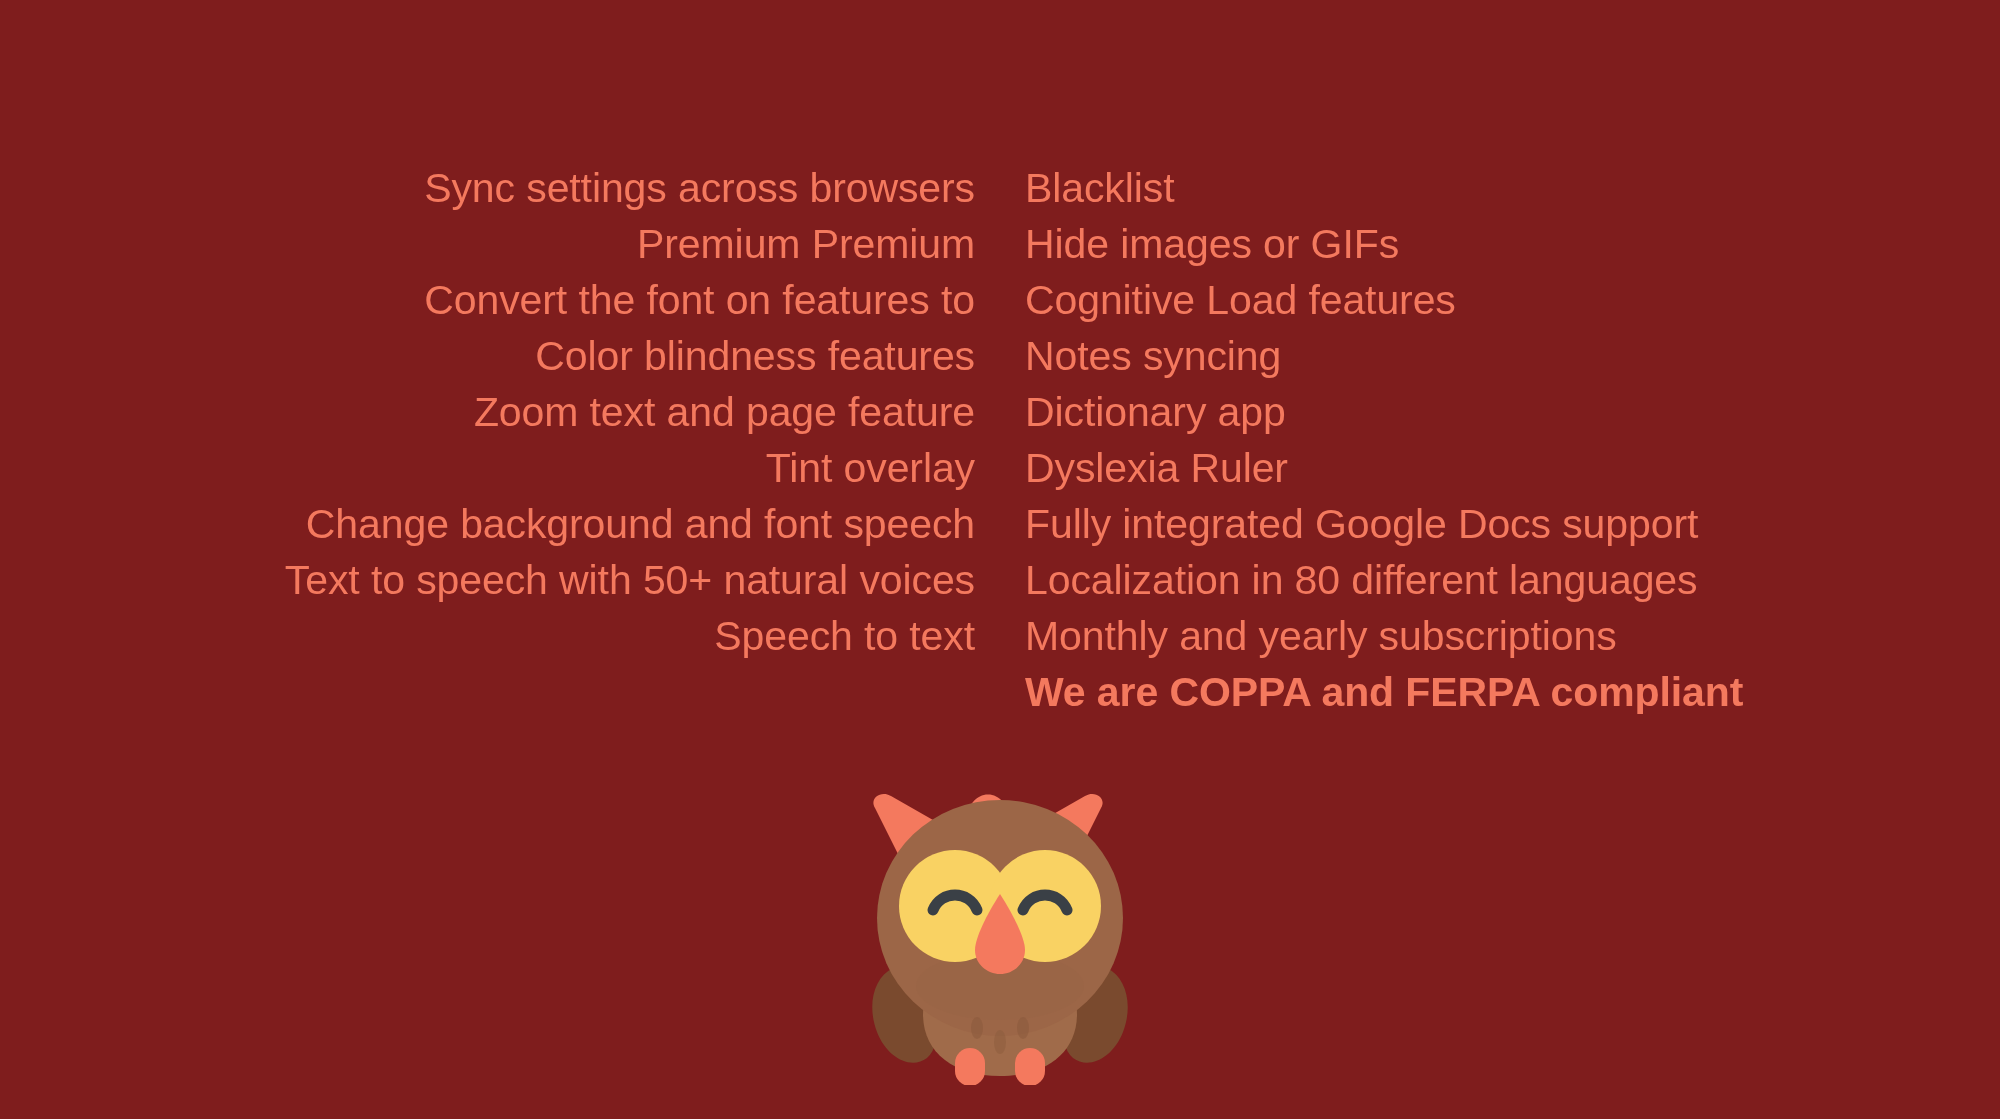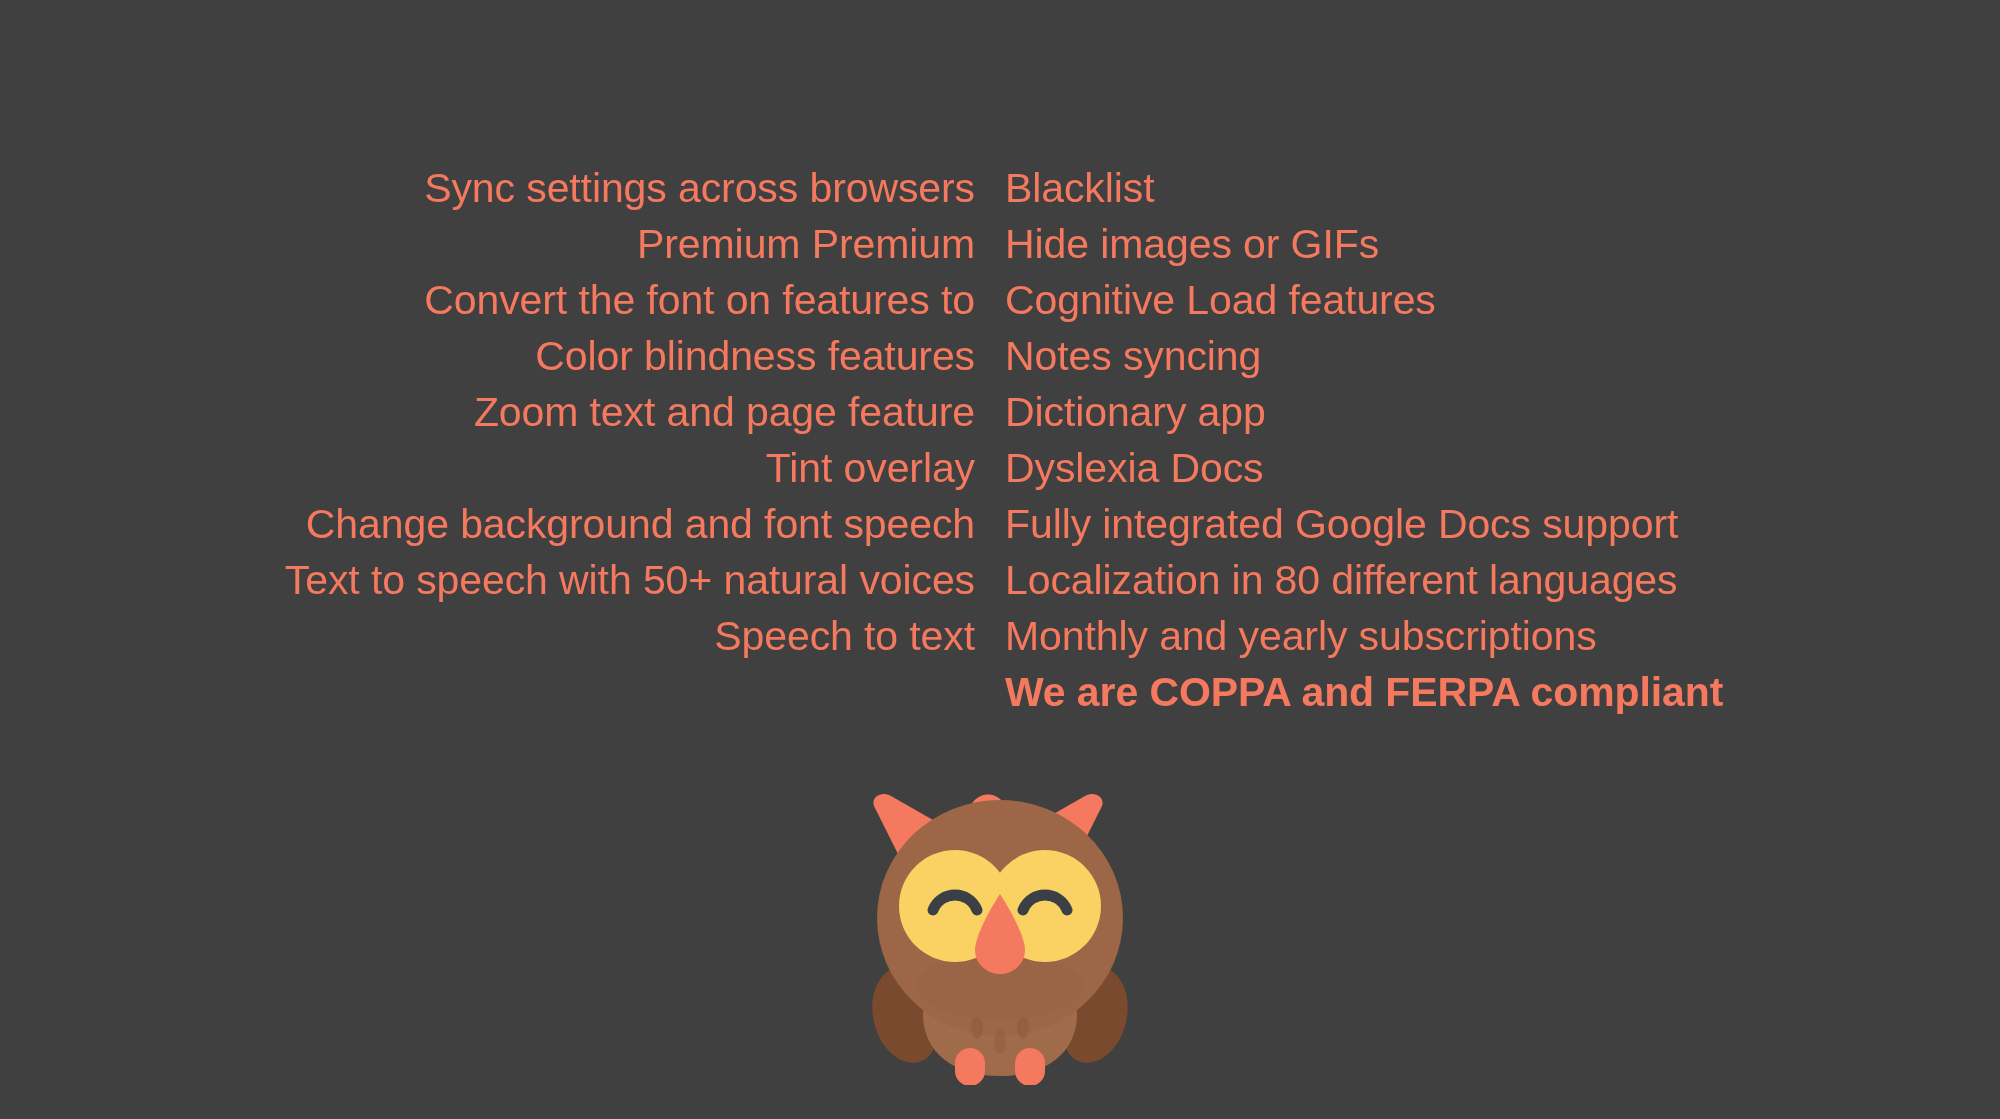--- a/index.html
+++ b/index.html
@@ -13,21 +13,21 @@
     height: 1119px;
     position: relative;
     overflow: hidden;
     font-family: "Liberation Sans", sans-serif;
     -webkit-font-smoothing: antialiased;
   }
 
   #stage {
     position: absolute;
     inset: 0;
-    background: #404040;
+    background: #7f1d1d;
   }
 
   
   .features {
     position: absolute;
     top: 160px;
     left: 0;
     width: 2000px;
     display: flex;
     flex-direction: row;
@@ -40,21 +40,21 @@
     flex-direction: column;
   }
 
   .col-left {
     width: 975px;
     align-items: flex-end;
     text-align: right;
   }
 
   .col-right {
-    margin-left: 30px;
+    margin-left: 50px;
     align-items: flex-start;
     text-align: left;
   }
 
   .feature-line {
     color: #F4795E;
     font-family: "Liberation Sans", sans-serif;
     font-size: 41px;
     font-weight: 400;
     line-height: 56px;
@@ -98,21 +98,21 @@
       <div class="feature-line">Text to speech with 50+ natural voices</div>
       <div class="feature-line">Speech to text</div>
     </div>
 
     <div class="col col-right">
       <div class="feature-line">Blacklist</div>
       <div class="feature-line">Hide images or GIFs</div>
       <div class="feature-line">Cognitive Load features</div>
       <div class="feature-line">Notes syncing</div>
       <div class="feature-line">Dictionary app</div>
-      <div class="feature-line">Dyslexia Docs</div>
+      <div class="feature-line">Dyslexia Ruler</div>
       <div class="feature-line">Fully integrated Google Docs support</div>
       <div class="feature-line">Localization in 80 different languages</div>
       <div class="feature-line">Monthly and yearly subscriptions</div>
       <div class="feature-line is-bold">We are COPPA and FERPA compliant</div>
     </div>
 
   </div>
 
   <div class="mascot">
     <svg viewBox="0 0 290 295" xmlns="http://www.w3.org/2000/svg">

